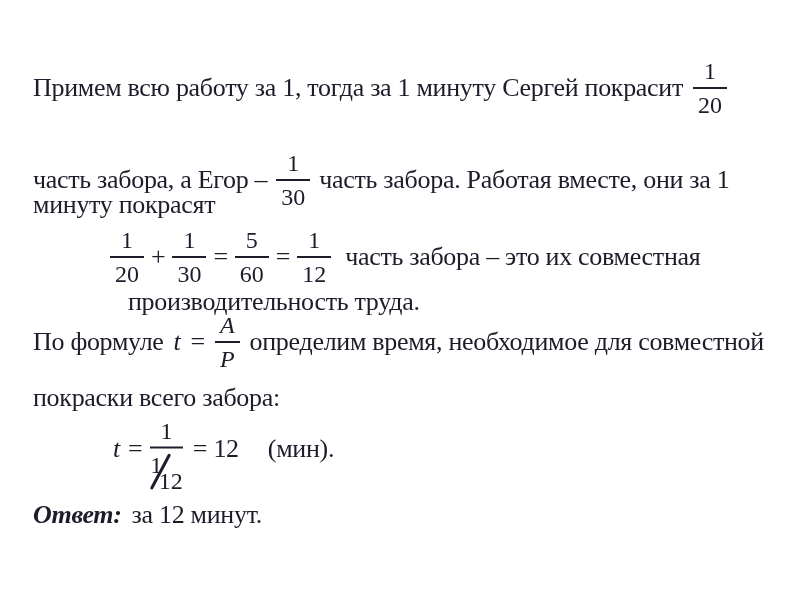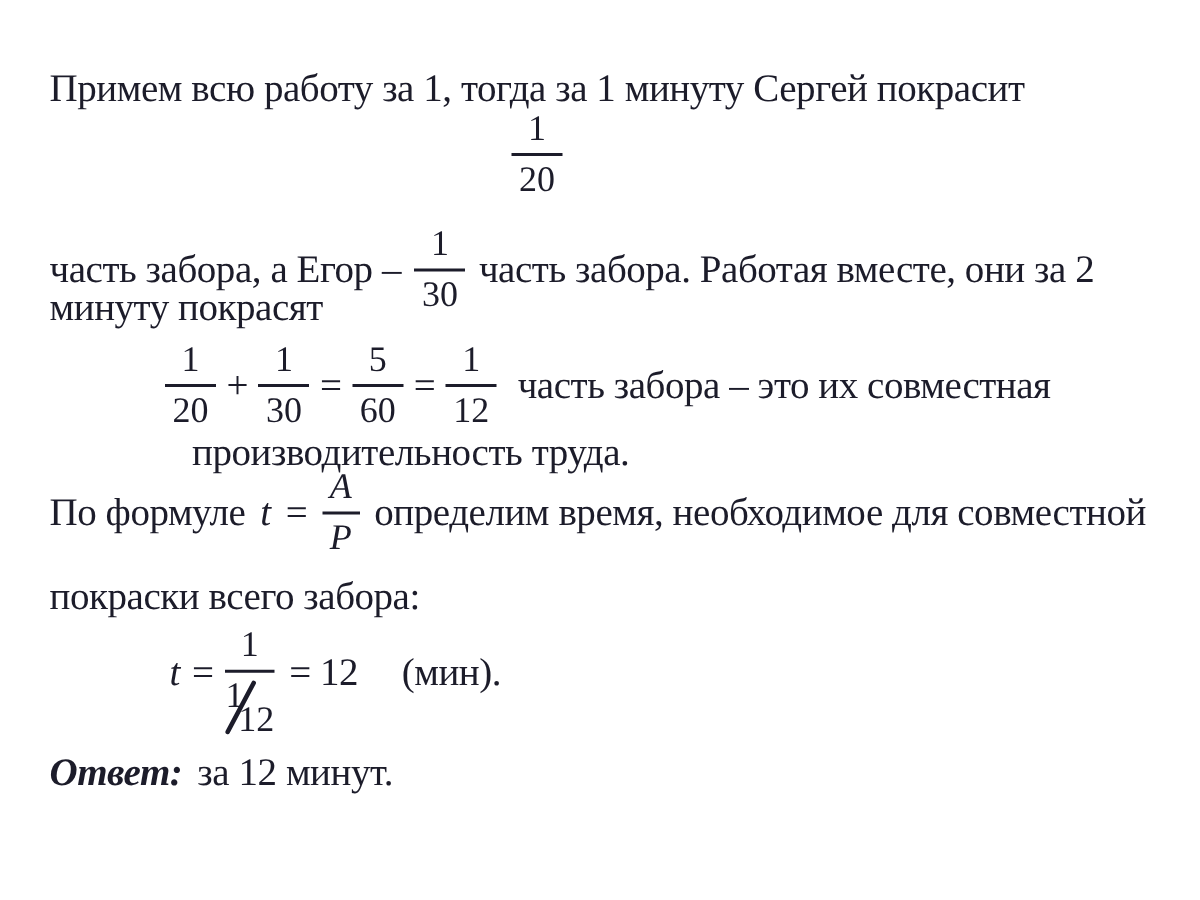--- a/index.html
+++ b/index.html
@@ -72,37 +72,37 @@
   .m-l12 { margin-left: 29px; }
   .m-r8  { margin-right: 8px; }
 
   .answer-label { font-style: italic; font-weight: bold; margin-right: 10px; }
 </style>
 </head>
 <body>
 
 <div class="page">
 
-  <div class="row gap10" style="left:33px; top:88px;flex-direction:column;">
+  <div class="row gap10" style="left:33px; top:88px;">
     <span>Примем всю работу за 1, тогда за 1 минуту Сергей покрасит</span>
     <span class="frac">
       <span class="fnum">1</span>
       <span class="fbar"></span>
       <span class="fden">20</span>
     </span>
   </div>
 
   <div class="row gap9" style="left:33px; top:157px;">
     <span>часть забора, а Егор –</span>
     <span class="frac">
       <span class="fnum">1</span>
       <span class="fbar"></span>
       <span class="fden">30</span>
     </span>
-    <span>часть забора. Работая вместе, они за 2</span>
+    <span>часть забора. Работая вместе, они за 1</span>
   </div>
 
   <div class="row" style="left:33px; top:205px;">
     <span>минуту покрасят</span>
   </div>
 
   <div class="row" style="left:110px; top:257px;">
     <span class="frac">
       <span class="fnum">1</span>
       <span class="fbar"></span>

